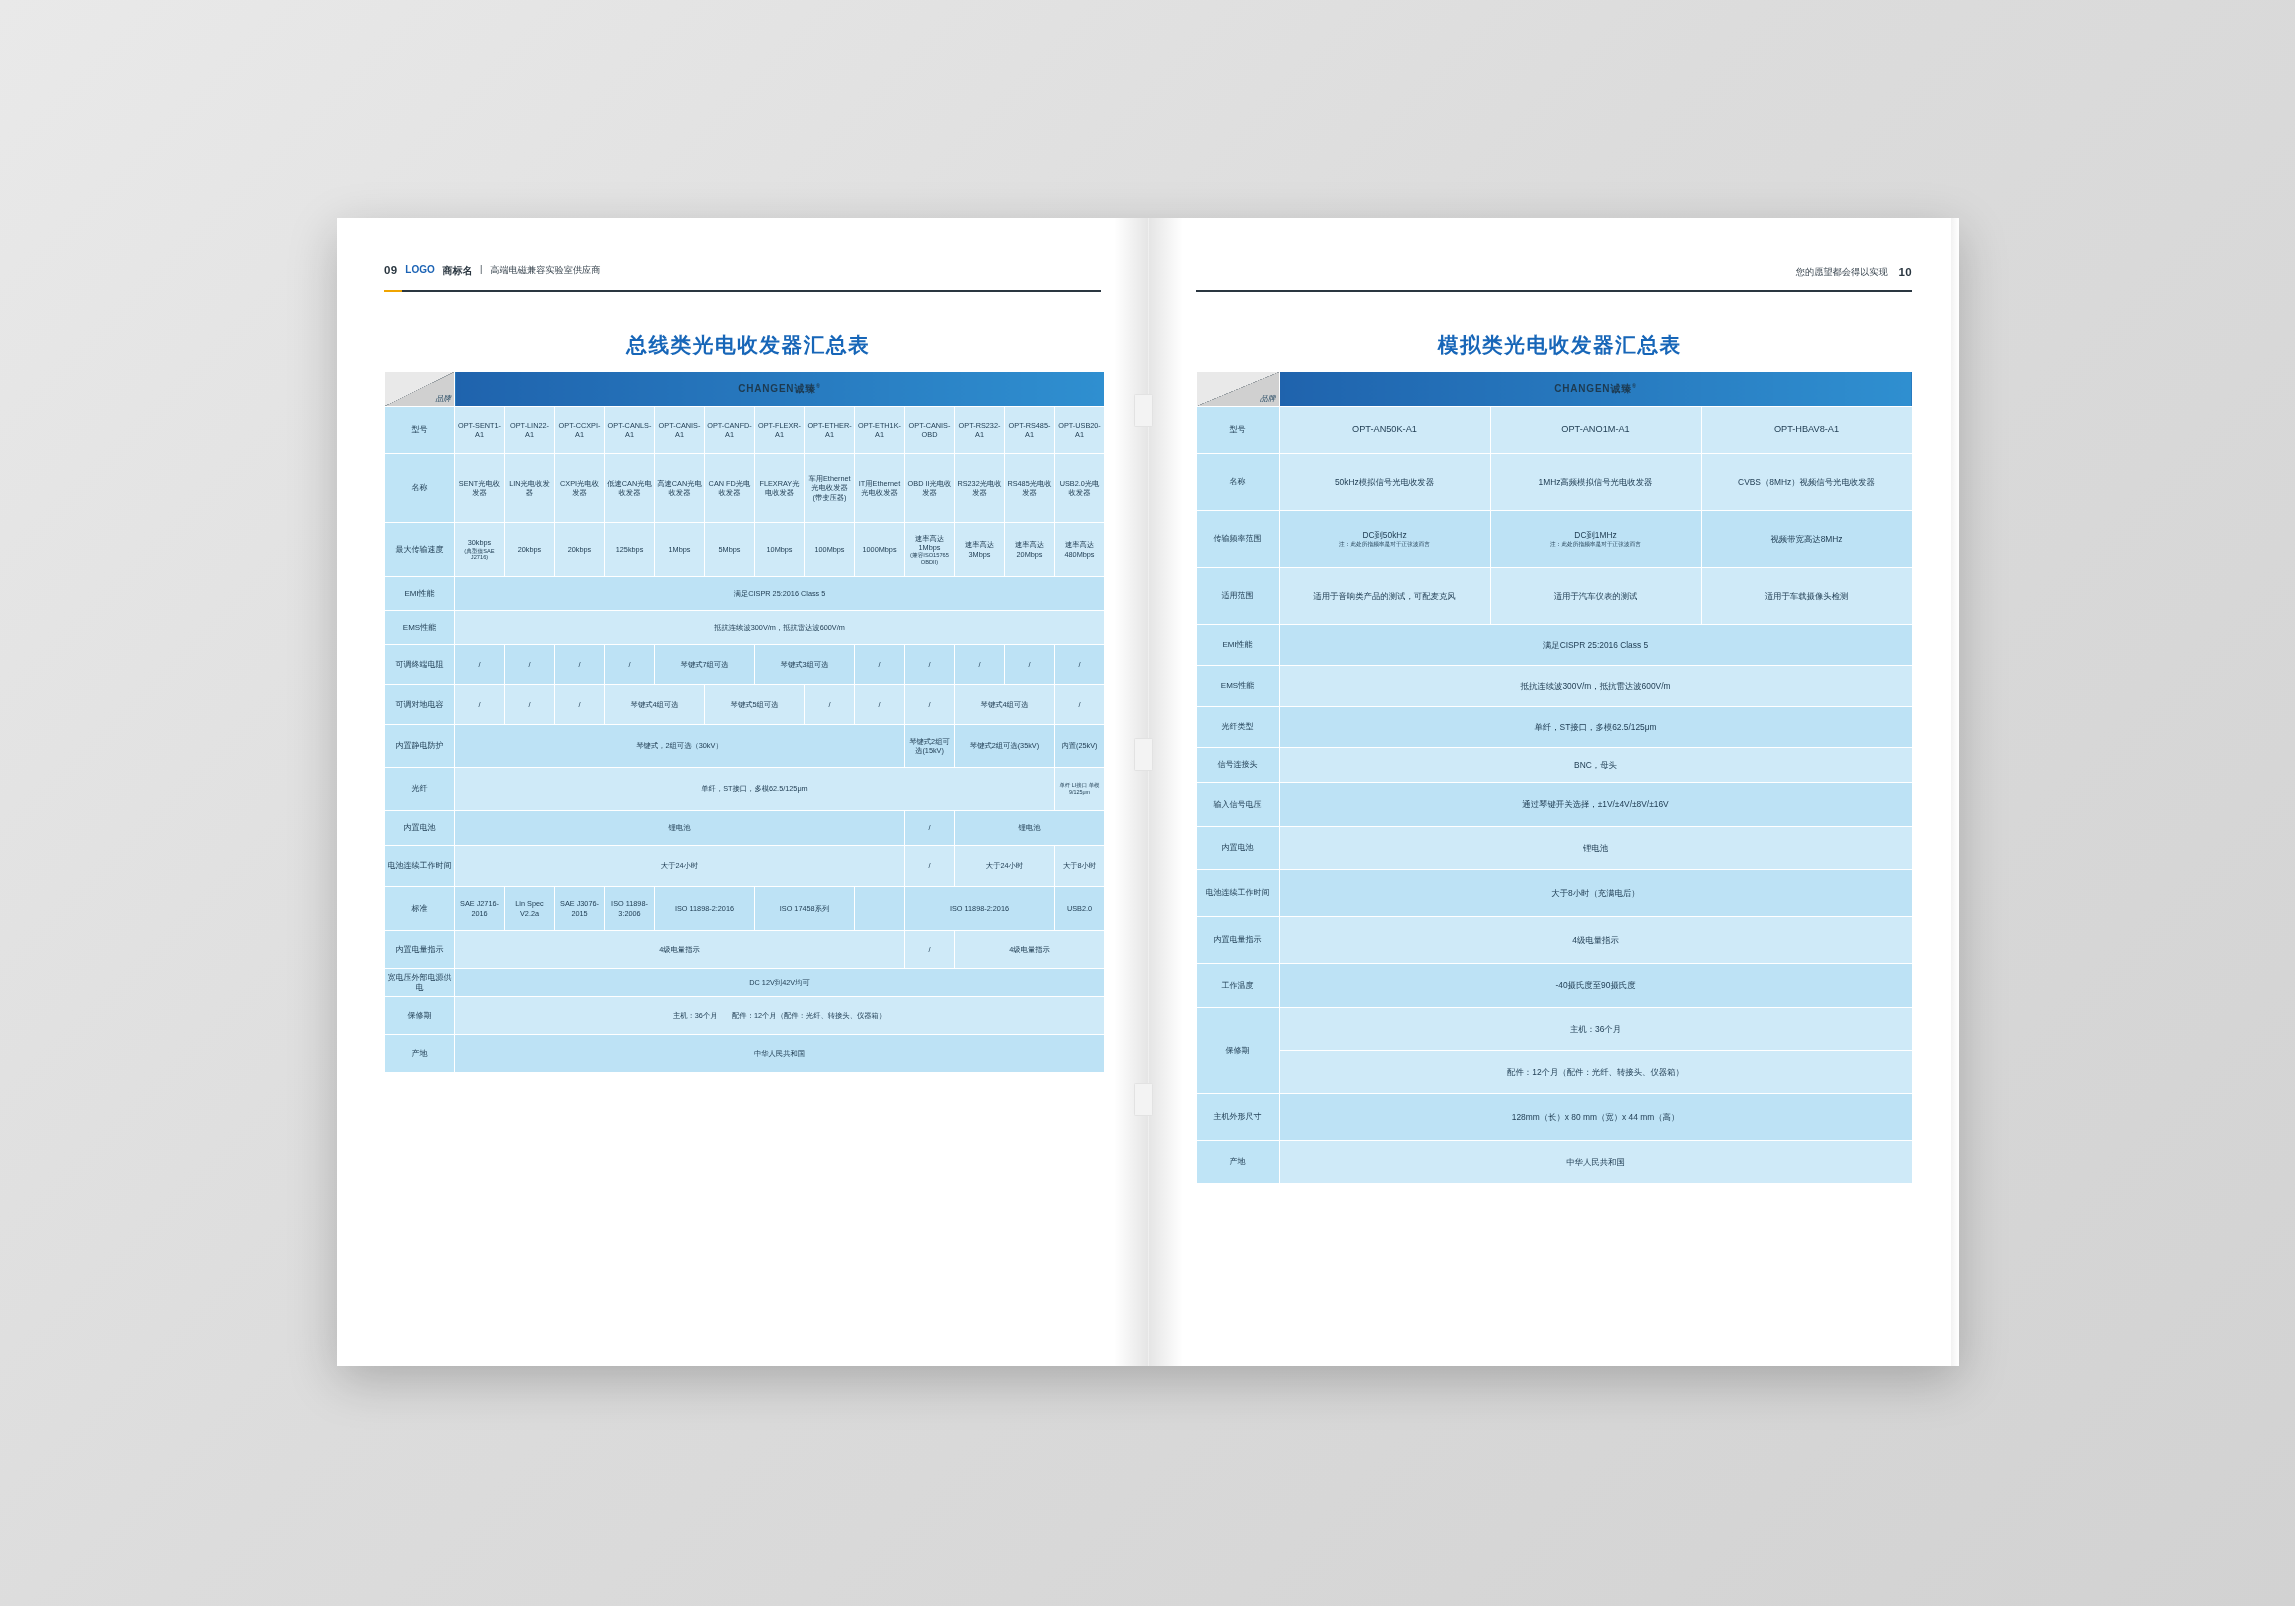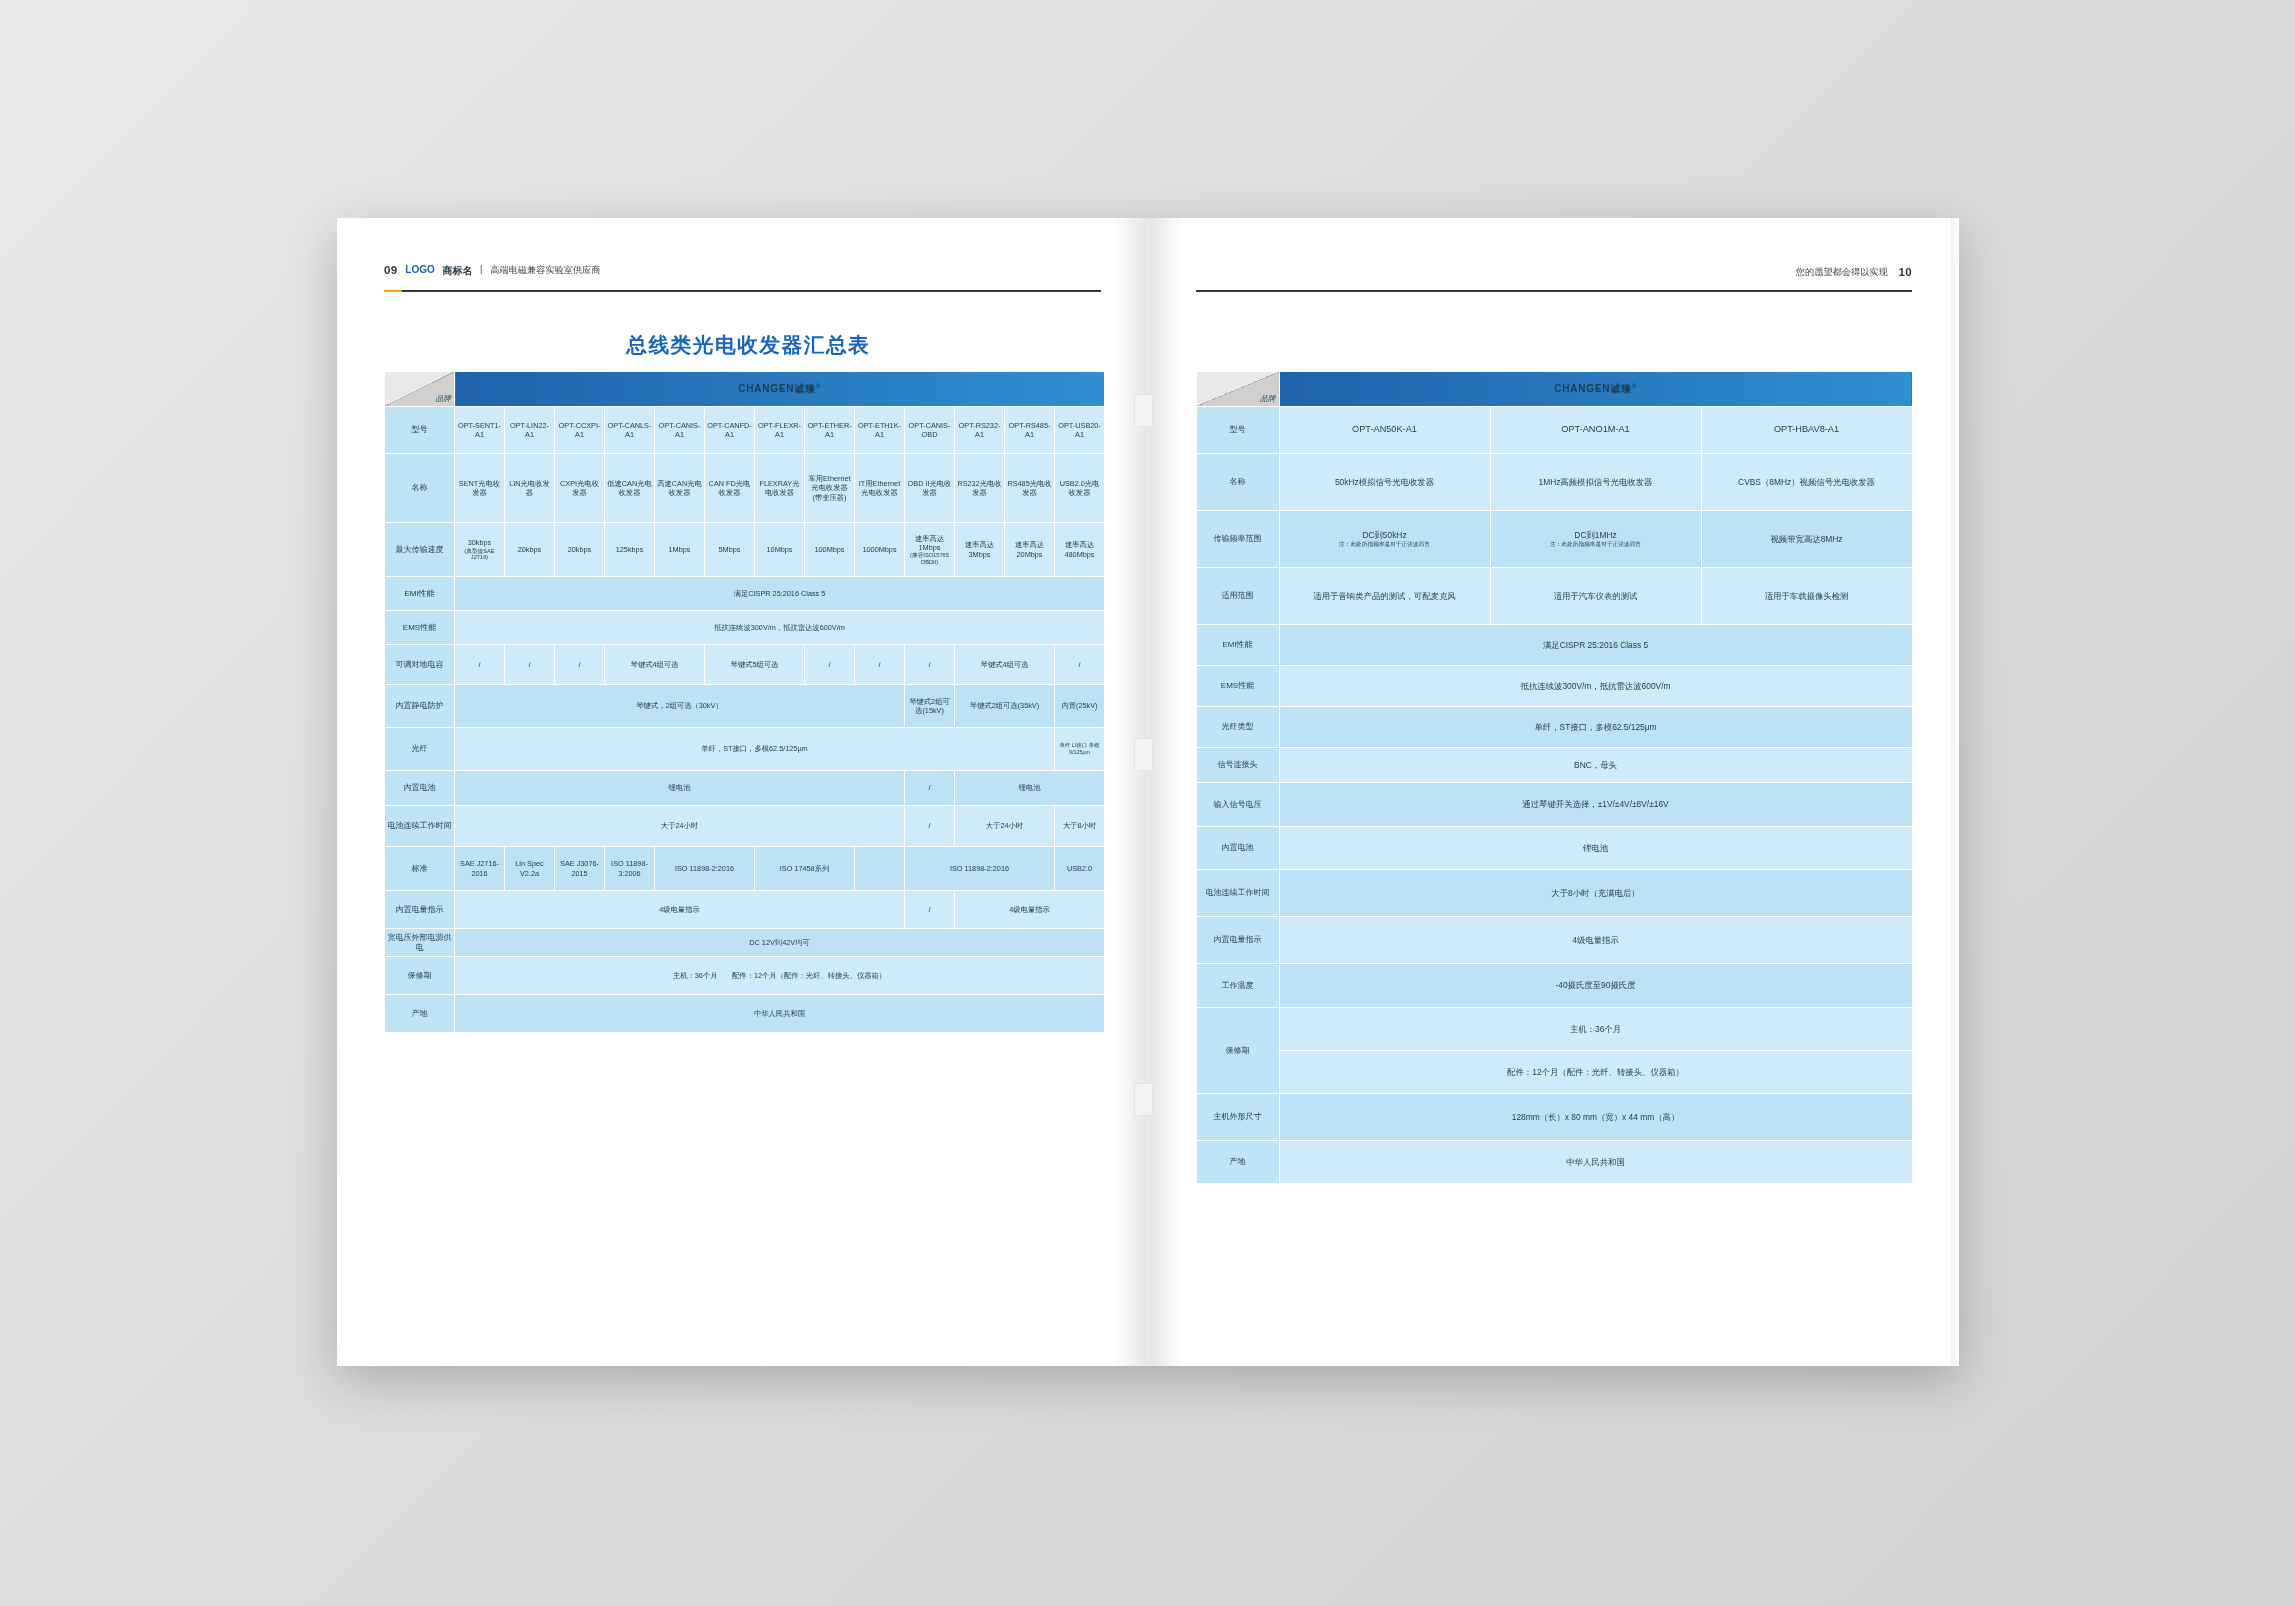--- a/index.html
+++ b/index.html
@@ -162,20 +162,34 @@
           <tr style="height:34px">
             <td class="lbl">EMI性能</td>
             <td class="cell alt" colspan="13">满足CISPR 25:2016 Class 5</td>
           </tr>
 
           <tr style="height:34px">
             <td class="lbl">EMS性能</td>
             <td class="cell" colspan="13">抵抗连续波300V/m，抵抗雷达波600V/m</td>
           </tr>
 
+          <tr style="height:40px">
+            <td class="lbl">可调终端电阻</td>
+            <td class="cell alt">/</td>
+            <td class="cell alt">/</td>
+            <td class="cell alt">/</td>
+            <td class="cell alt">/</td>
+            <td class="cell alt" colspan="2">琴键式7组可选</td>
+            <td class="cell alt" colspan="2">琴键式3组可选</td>
+            <td class="cell alt">/</td>
+            <td class="cell alt">/</td>
+            <td class="cell alt">/</td>
+            <td class="cell alt">/</td>
+            <td class="cell alt">/</td>
+          </tr>
 
           <tr style="height:40px">
             <td class="lbl">可调对地电容</td>
             <td class="cell">/</td>
             <td class="cell">/</td>
             <td class="cell">/</td>
             <td class="cell" colspan="2">琴键式4组可选</td>
             <td class="cell" colspan="2">琴键式5组可选</td>
             <td class="cell">/</td>
             <td class="cell">/</td>
@@ -254,20 +268,21 @@
     <div class="page right">
 
       <div class="hdr">
         <div class="hdr-right">
           <span class="slogan">您的愿望都会得以实现</span>
           <span class="pgnum">10</span>
         </div>
         <div class="hdr-line"></div>
       </div>
 
+      <div class="ptitle">模拟类光电收发器汇总表</div>
 
       <table class="spec">
         <colgroup>
           <col style="width:83px">
           <col span="3" style="width:211px">
         </colgroup>
         <tbody>
           <tr class="brandbar" style="height:35px">
             <td class="cornercell">
               <span class="corner"></span>

